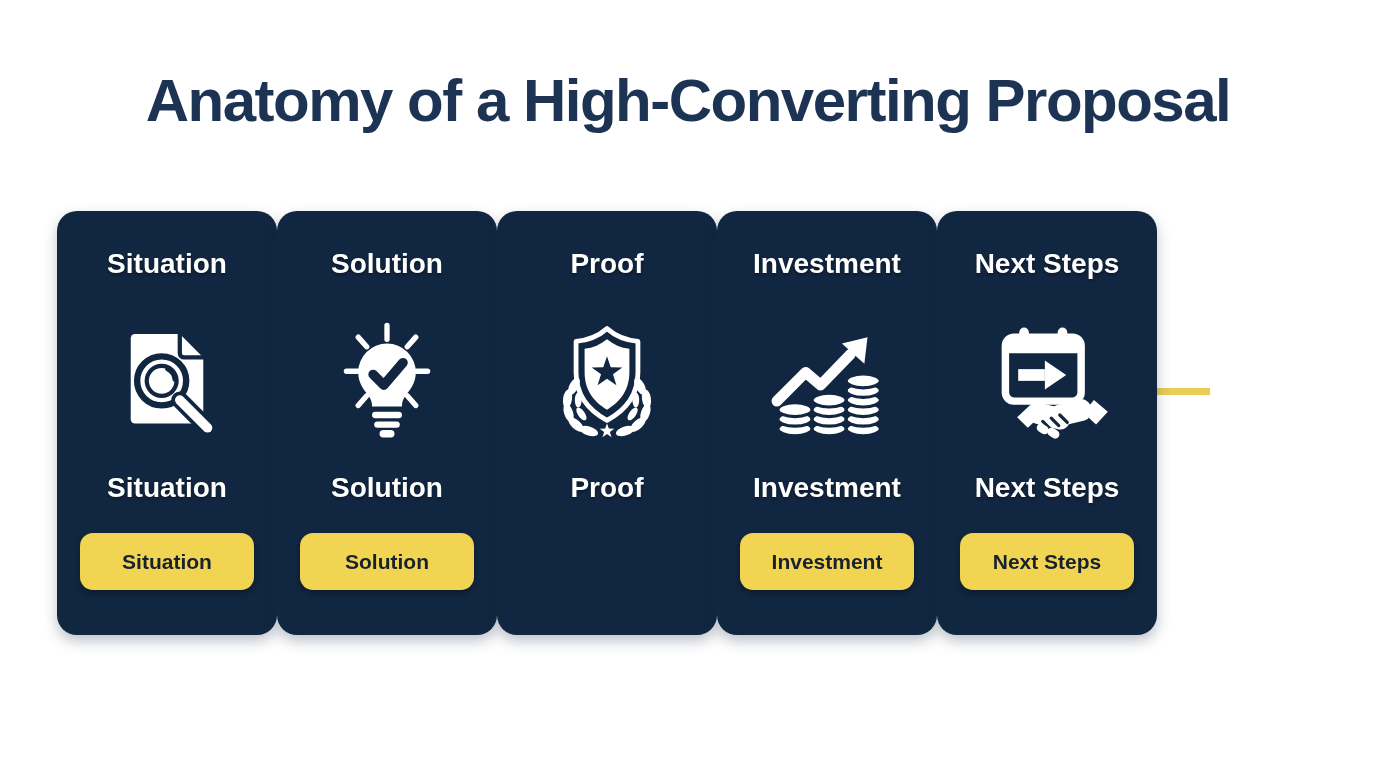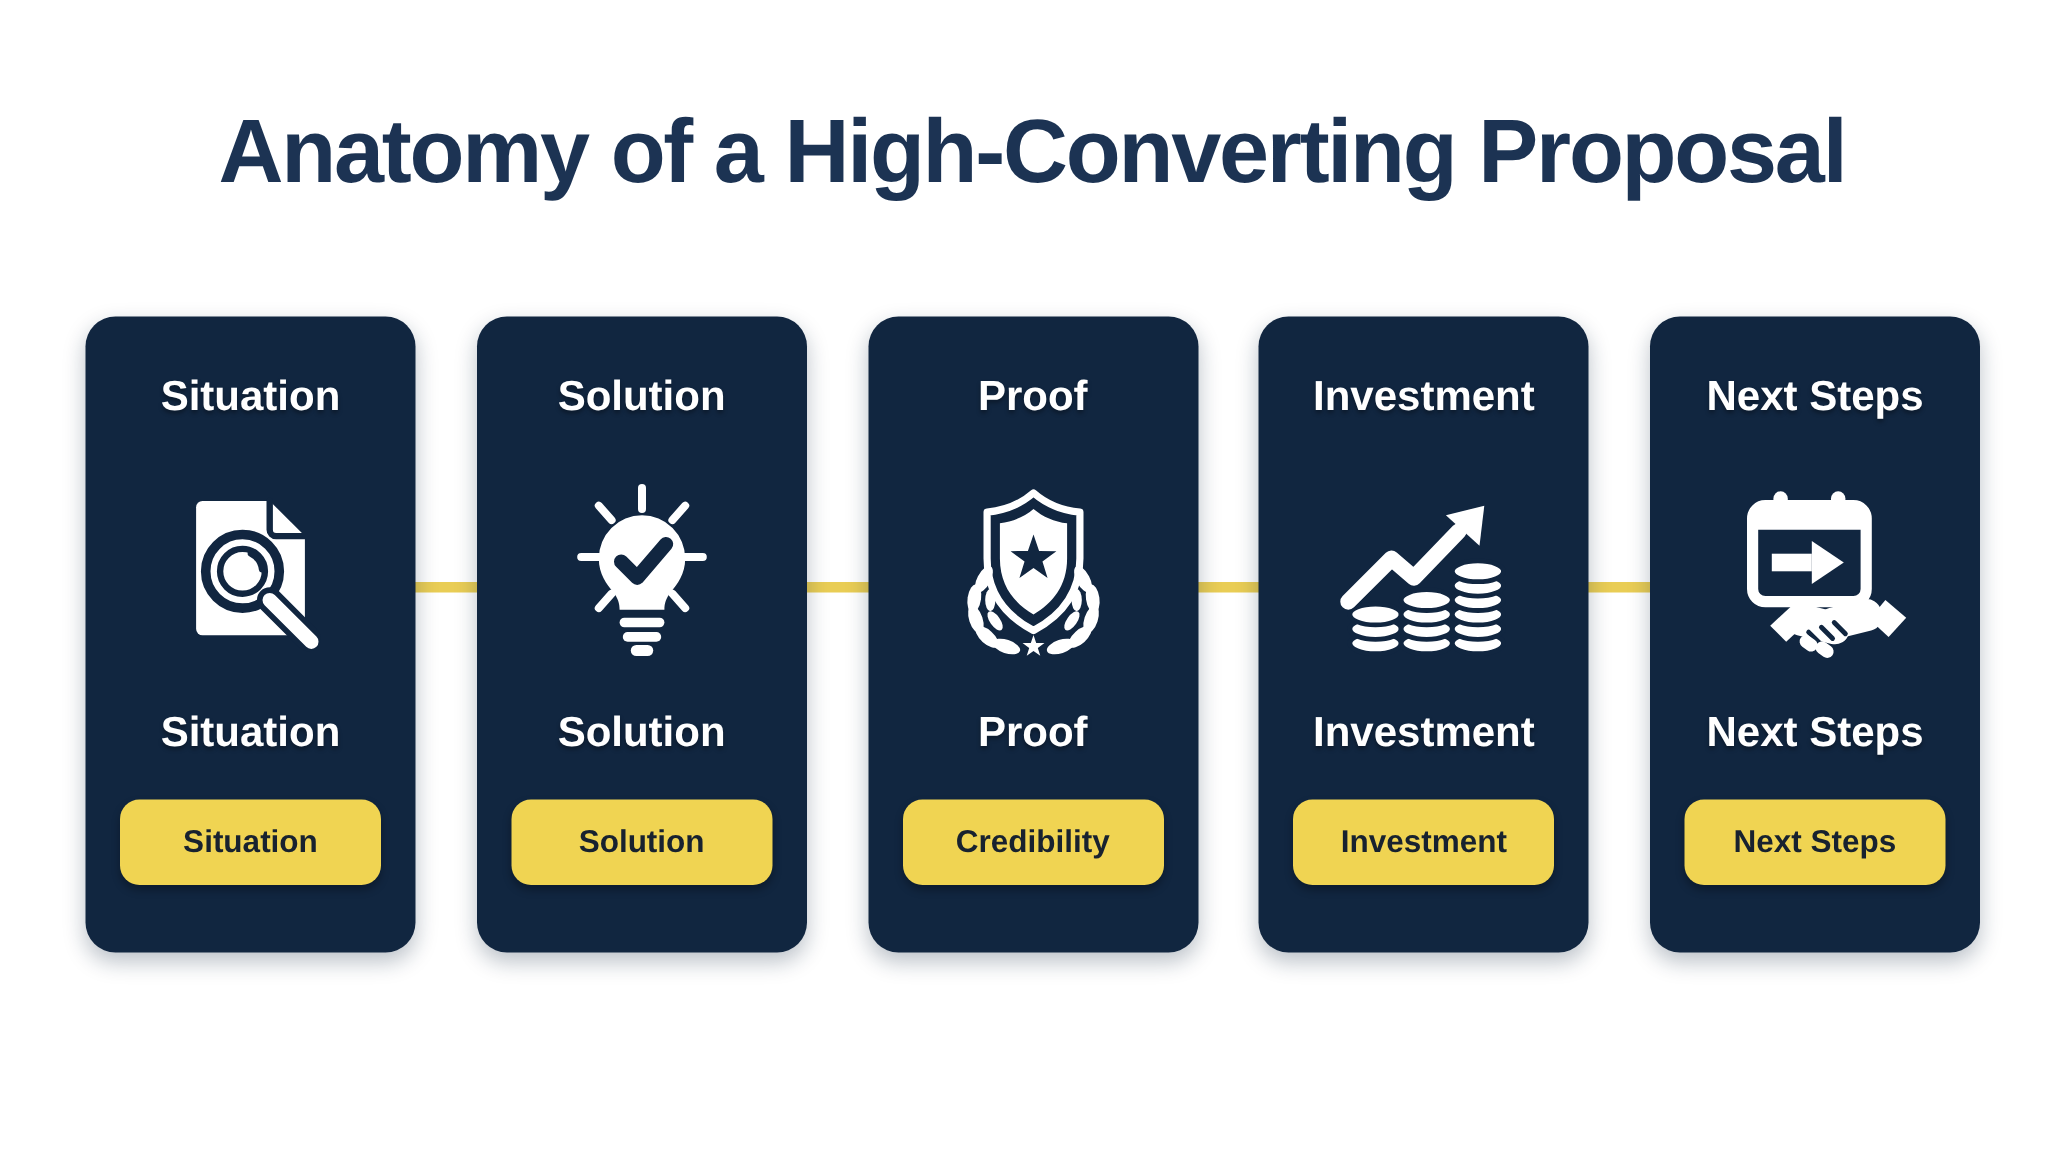--- a/index.html
+++ b/index.html
@@ -33,21 +33,20 @@
     top:388px;left:167px;
     width:1043px;height:7px;
     background:var(--connectorYellow);
     z-index:0;
   }
   .cards-row{
     position:absolute;
     top:211px;left:57px;
     width:1263px;height:424px;
     display:flex;
-    justify-content:space-between;
     z-index:1;
   }
   .card{
     position:relative;
     width:220px;height:424px;
     background:var(--navy);
     border-radius:20px;
     box-shadow:0 6px 14px rgba(16,35,60,0.28);
   }
   .card-title{
@@ -162,21 +161,20 @@
           </defs>
           <path class="ws" stroke-width="4.5" d="M60,9 C68,16 78,20 89,21 L89,50 C89,72 77,86 60,95 C43,86 31,72 31,50 L31,21 C42,20 52,16 60,9 Z"></path>
           <path class="wf" d="M60,19 C66,24 73,27 81,28 L81,50 C81,67 72,78 60,85 C48,78 39,67 39,50 L39,28 C47,27 54,24 60,19 Z"></path>
           <use href="#star5" class="nf" transform="translate(60,50)"></use>
           <use href="#laurel"></use>
           <use href="#laurel" transform="translate(120,0) scale(-1,1)"></use>
           <use href="#star5" class="wf" transform="translate(60,105) scale(0.48)"></use>
         </svg>
       </div>
       <div class="card-label">Proof</div>
-      <div class="badge">Credibility</div>
     </div>
 
     <div class="card">
       <div class="card-title">Investment</div>
       <div class="icon-wrap">
         <svg viewBox="0 0 120 120">
           <g class="wf" stroke="var(--navy)" stroke-width="3">
             <ellipse cx="30" cy="103" rx="16" ry="6.5"></ellipse>
             <ellipse cx="30" cy="94" rx="16" ry="6.5"></ellipse>
             <ellipse cx="30" cy="85" rx="16" ry="6.5"></ellipse>

